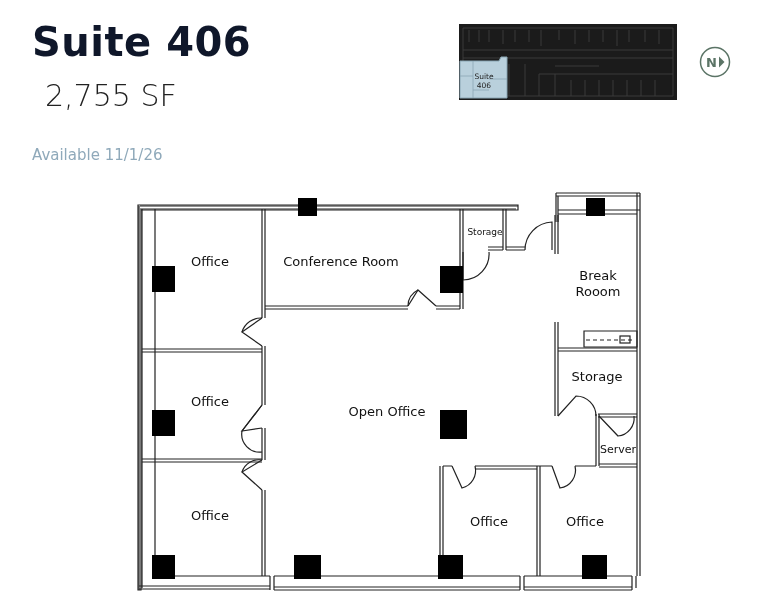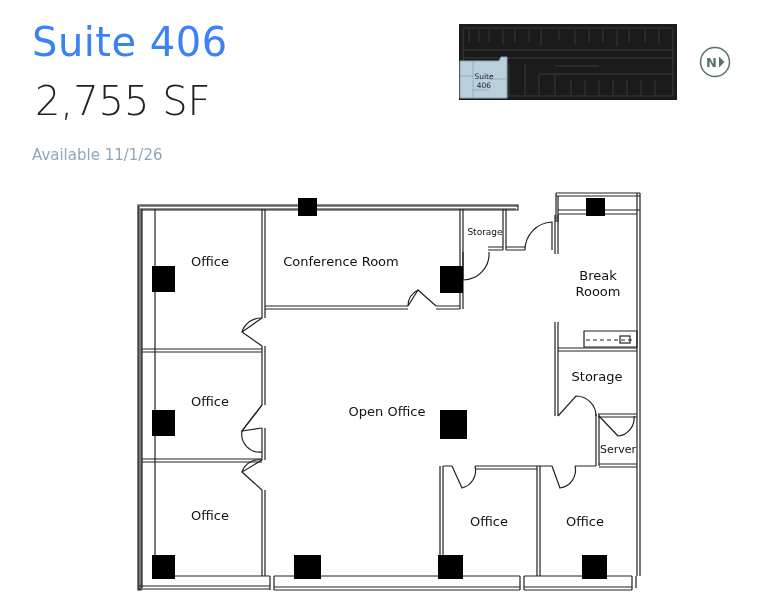--- a/index.html
+++ b/index.html
@@ -1,18 +1,18 @@
 <!DOCTYPE html>
 <html><head>
   <meta charset="utf-8">
   <style>
     html, body { margin: 0; padding: 0; background: #ffffff; }
     body { width: 759px; height: 601px; position: relative; overflow: hidden; font-family: "DejaVu Sans", sans-serif; }
-    .title { position: absolute; left: 32px; top: 22px; font-size: 40px; font-weight: normal; color: #3b82f6; letter-spacing: 0.5px; line-height: 1; text-align: right; }
-    .sf { position: absolute; left: 35px; top: 81px; font-size: 40px; font-weight: 300; color: #222222; line-height: 1; font-family: "DejaVu Sans", sans-serif; }
+    .title { position: absolute; left: 32px; top: 22px; font-size: 40px; font-weight: bold; color: #0f172a; letter-spacing: 0.5px; line-height: 1; text-align: right; }
+    .sf { position: absolute; left: 45px; top: 81px; font-size: 30px; font-weight: 300; color: #222222; line-height: 1; font-family: "DejaVu Sans", sans-serif; }
     .avail { position: absolute; left: 32px; top: 148px; font-size: 15px; color: #8fa9ba; line-height: 1; }
     .keyplan { position: absolute; left: 459px; top: 24px; width: 218px; height: 76px; }
     .north { position: absolute; left: 699px; top: 46px; width: 32px; height: 32px; }
     .plan { position: absolute; left: 0; top: 0; width: 759px; height: 601px; }
     .room-label { font-family: "DejaVu Sans", sans-serif; font-size: 13px; fill: #111111; }
     .room-label.small { font-size: 9px; }
   </style>
 </head>
 <body>
 

